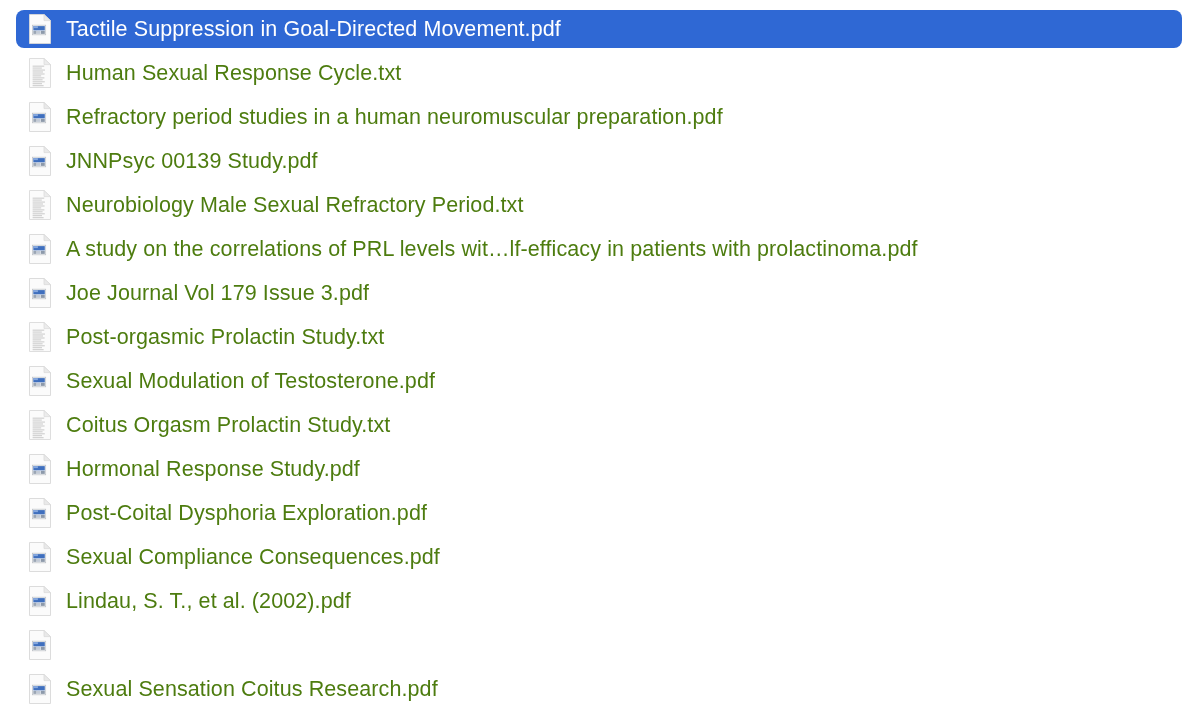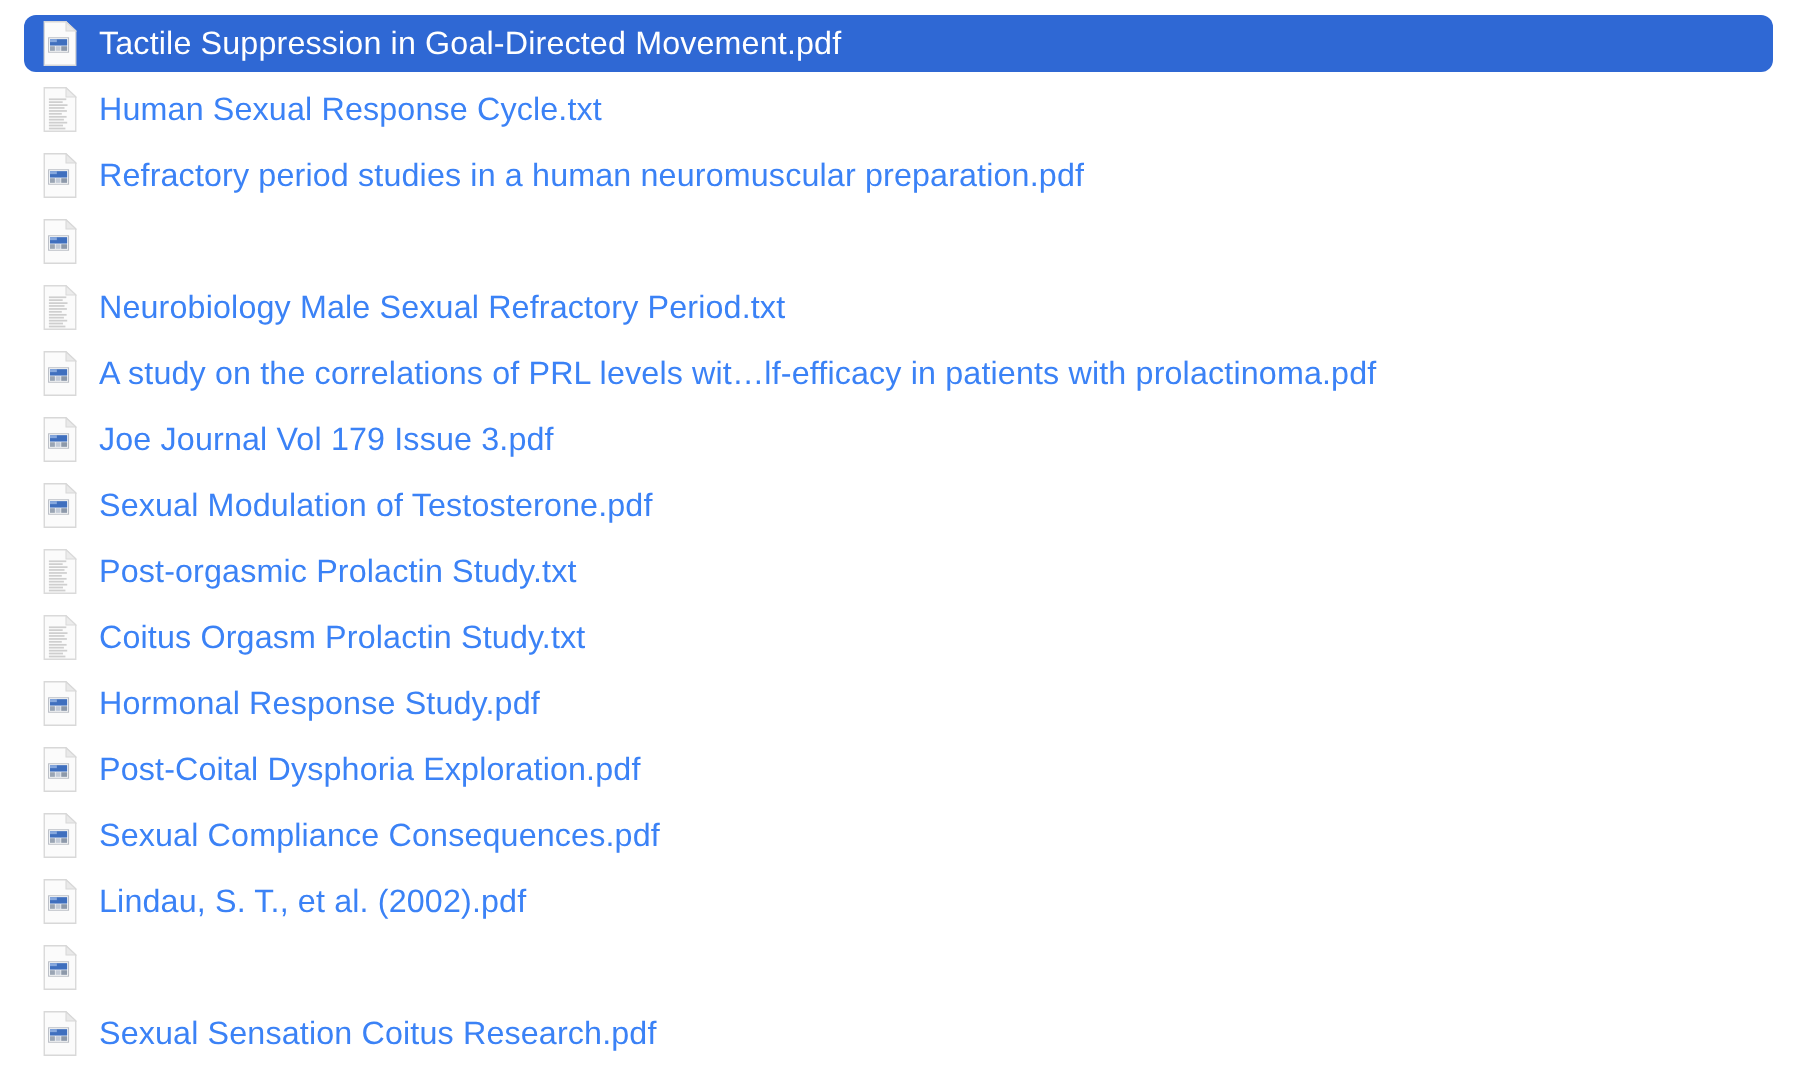--- a/index.html
+++ b/index.html
@@ -49,21 +49,21 @@
   }
   .icon svg {
     display: block;
     width: 24px;
     height: 30px;
   }
 
   .label {
     font-size: 21.5px;
     line-height: 30px;
-    color: #3b82f6;
+    color: #4d7c0f;
     letter-spacing: 0.1px;
     white-space: nowrap;
   }
   .row.selected .label {
     color: #ffffff;
   }
 </style>
 </head>
 <body>
 
@@ -124,20 +124,21 @@
     <path d="M1.5 0.5 H16 L22.5 6.6 V29.5 H1.5 Z" fill="#fbfbfb" stroke="#d8d8d8" stroke-width="0.9"></path>
     <path d="M16 0.5 L22.5 6.6 H16 Z" fill="#e9e9e9" stroke="#d8d8d8" stroke-width="0.7"></path>
     <rect x="4.4" y="11.2" width="13.3" height="9.6" fill="#ffffff" stroke="#b9bdc4" stroke-width="0.7"></rect>
     <rect x="5.3" y="12.1" width="11.5" height="4.3" fill="#3f6fbe"></rect>
     <rect x="5.3" y="16.8" width="3.3" height="3.1" fill="#9aa5b4"></rect>
     <rect x="9.0" y="16.8" width="3.4" height="3.1" fill="#c2cad6"></rect>
     <rect x="12.8" y="16.8" width="4.0" height="3.1" fill="#8d99aa"></rect>
     <rect x="5.3" y="12.1" width="4.6" height="2.0" fill="#86a8de"></rect>
   </svg>
       </span>
+      <span class="label">JNNPsyc 00139 Study.pdf</span>
     </div>
     <div class="row">
       <span class="icon">
   <svg viewBox="0 0 24 30" xmlns="http://www.w3.org/2000/svg">
     <path d="M1.5 0.5 H16 L22.5 6.6 V29.5 H1.5 Z" fill="#fbfbfb" stroke="#dadada" stroke-width="0.9"></path>
     <path d="M16 0.5 L22.5 6.6 H16 Z" fill="#ececec" stroke="#dadada" stroke-width="0.7"></path>
     <rect x="4.6" y="7.6" width="11.6" height="1.15" fill="#cfcfcf"></rect>
           <rect x="4.6" y="9.5" width="9.2" height="1.15" fill="#cfcfcf"></rect>
           <rect x="4.6" y="11.5" width="12.4" height="1.15" fill="#cfcfcf"></rect>
           <rect x="4.6" y="13.4" width="10.4" height="1.15" fill="#cfcfcf"></rect>
@@ -178,55 +179,55 @@
     <rect x="9.0" y="16.8" width="3.4" height="3.1" fill="#c2cad6"></rect>
     <rect x="12.8" y="16.8" width="4.0" height="3.1" fill="#8d99aa"></rect>
     <rect x="5.3" y="12.1" width="4.6" height="2.0" fill="#86a8de"></rect>
   </svg>
       </span>
       <span class="label">Joe Journal Vol 179 Issue 3.pdf</span>
     </div>
     <div class="row">
       <span class="icon">
   <svg viewBox="0 0 24 30" xmlns="http://www.w3.org/2000/svg">
-    <path d="M1.5 0.5 H16 L22.5 6.6 V29.5 H1.5 Z" fill="#fbfbfb" stroke="#d8d8d8" stroke-width="0.9"></path>
-    <path d="M16 0.5 L22.5 6.6 H16 Z" fill="#e9e9e9" stroke="#d8d8d8" stroke-width="0.7"></path>
-    <rect x="4.4" y="11.2" width="13.3" height="9.6" fill="#ffffff" stroke="#b9bdc4" stroke-width="0.7"></rect>
-    <rect x="5.3" y="12.1" width="11.5" height="4.3" fill="#3f6fbe"></rect>
-    <rect x="5.3" y="16.8" width="3.3" height="3.1" fill="#9aa5b4"></rect>
-    <rect x="9.0" y="16.8" width="3.4" height="3.1" fill="#c2cad6"></rect>
-    <rect x="12.8" y="16.8" width="4.0" height="3.1" fill="#8d99aa"></rect>
-    <rect x="5.3" y="12.1" width="4.6" height="2.0" fill="#86a8de"></rect>
-  </svg>
-      </span>
-      <span class="label">Sexual Modulation of Testosterone.pdf</span>
-    </div>
-    <div class="row">
-      <span class="icon">
-  <svg viewBox="0 0 24 30" xmlns="http://www.w3.org/2000/svg">
     <path d="M1.5 0.5 H16 L22.5 6.6 V29.5 H1.5 Z" fill="#fbfbfb" stroke="#dadada" stroke-width="0.9"></path>
     <path d="M16 0.5 L22.5 6.6 H16 Z" fill="#ececec" stroke="#dadada" stroke-width="0.7"></path>
     <rect x="4.6" y="7.6" width="11.6" height="1.15" fill="#cfcfcf"></rect>
           <rect x="4.6" y="9.5" width="9.2" height="1.15" fill="#cfcfcf"></rect>
           <rect x="4.6" y="11.5" width="12.4" height="1.15" fill="#cfcfcf"></rect>
           <rect x="4.6" y="13.4" width="10.4" height="1.15" fill="#cfcfcf"></rect>
           <rect x="4.6" y="15.4" width="12" height="1.15" fill="#cfcfcf"></rect>
           <rect x="4.6" y="17.3" width="8.6" height="1.15" fill="#cfcfcf"></rect>
           <rect x="4.6" y="19.3" width="11.8" height="1.15" fill="#cfcfcf"></rect>
           <rect x="4.6" y="21.2" width="10" height="1.15" fill="#cfcfcf"></rect>
           <rect x="4.6" y="23.2" width="12.2" height="1.15" fill="#cfcfcf"></rect>
           <rect x="4.6" y="25.1" width="9.4" height="1.15" fill="#cfcfcf"></rect>
           <rect x="4.6" y="27.1" width="11" height="1.15" fill="#cfcfcf"></rect>
   </svg>
       </span>
       <span class="label">Post-orgasmic Prolactin Study.txt</span>
     </div>
     <div class="row">
       <span class="icon">
   <svg viewBox="0 0 24 30" xmlns="http://www.w3.org/2000/svg">
+    <path d="M1.5 0.5 H16 L22.5 6.6 V29.5 H1.5 Z" fill="#fbfbfb" stroke="#d8d8d8" stroke-width="0.9"></path>
+    <path d="M16 0.5 L22.5 6.6 H16 Z" fill="#e9e9e9" stroke="#d8d8d8" stroke-width="0.7"></path>
+    <rect x="4.4" y="11.2" width="13.3" height="9.6" fill="#ffffff" stroke="#b9bdc4" stroke-width="0.7"></rect>
+    <rect x="5.3" y="12.1" width="11.5" height="4.3" fill="#3f6fbe"></rect>
+    <rect x="5.3" y="16.8" width="3.3" height="3.1" fill="#9aa5b4"></rect>
+    <rect x="9.0" y="16.8" width="3.4" height="3.1" fill="#c2cad6"></rect>
+    <rect x="12.8" y="16.8" width="4.0" height="3.1" fill="#8d99aa"></rect>
+    <rect x="5.3" y="12.1" width="4.6" height="2.0" fill="#86a8de"></rect>
+  </svg>
+      </span>
+      <span class="label">Sexual Modulation of Testosterone.pdf</span>
+    </div>
+    <div class="row">
+      <span class="icon">
+  <svg viewBox="0 0 24 30" xmlns="http://www.w3.org/2000/svg">
     <path d="M1.5 0.5 H16 L22.5 6.6 V29.5 H1.5 Z" fill="#fbfbfb" stroke="#dadada" stroke-width="0.9"></path>
     <path d="M16 0.5 L22.5 6.6 H16 Z" fill="#ececec" stroke="#dadada" stroke-width="0.7"></path>
     <rect x="4.6" y="7.6" width="11.6" height="1.15" fill="#cfcfcf"></rect>
           <rect x="4.6" y="9.5" width="9.2" height="1.15" fill="#cfcfcf"></rect>
           <rect x="4.6" y="11.5" width="12.4" height="1.15" fill="#cfcfcf"></rect>
           <rect x="4.6" y="13.4" width="10.4" height="1.15" fill="#cfcfcf"></rect>
           <rect x="4.6" y="15.4" width="12" height="1.15" fill="#cfcfcf"></rect>
           <rect x="4.6" y="17.3" width="8.6" height="1.15" fill="#cfcfcf"></rect>
           <rect x="4.6" y="19.3" width="11.8" height="1.15" fill="#cfcfcf"></rect>
           <rect x="4.6" y="21.2" width="10" height="1.15" fill="#cfcfcf"></rect>

